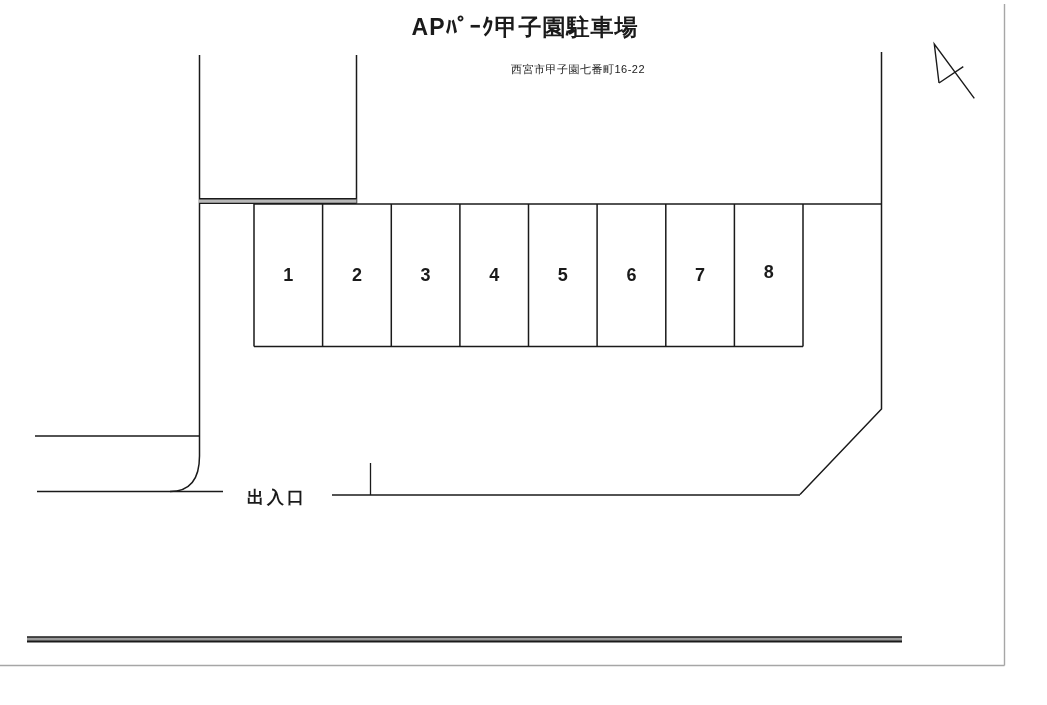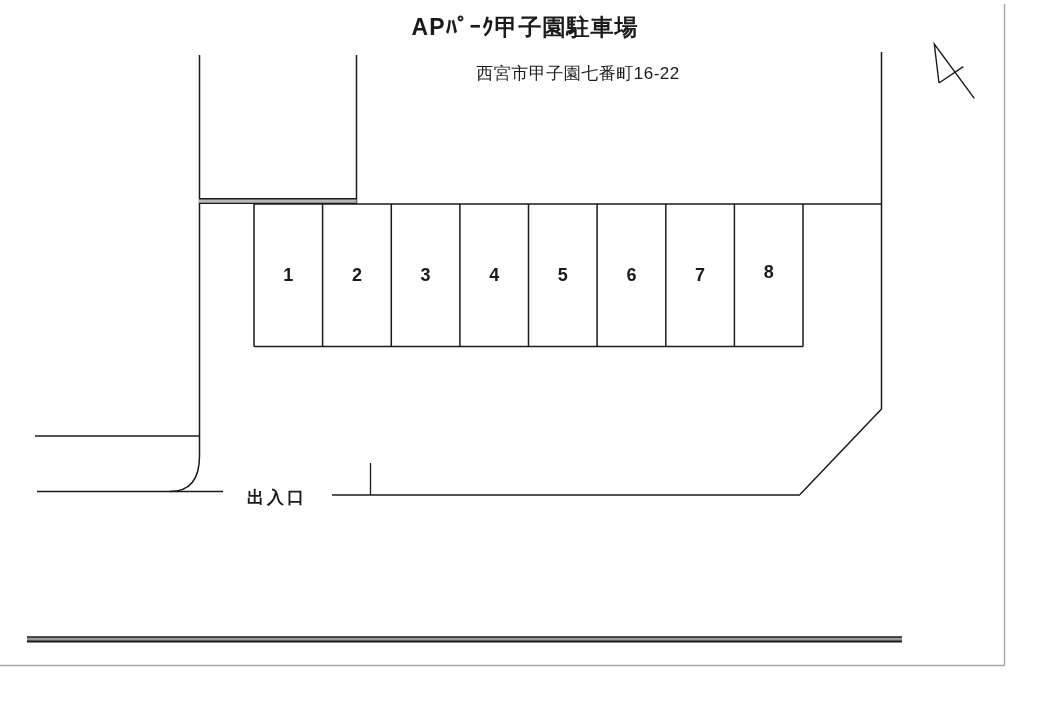--- a/index.html
+++ b/index.html
@@ -9,21 +9,21 @@
   #canvas { position: absolute; left: 0; top: 4px; width: 888px; height: 705px; }
 
   svg.lines { position: absolute; left: 0; top: 0; width: 1047px; height: 705px; }
 
   .title {
     position: absolute; left: 525px; top: 8px; transform: translateX(-50%);
     font-size: 23px; font-weight: bold; letter-spacing: 1px; white-space: nowrap;
   }
   .address {
     position: absolute; left: 578px; top: 58px; transform: translateX(-50%);
-    font-size: 17px; font-weight: normal; letter-spacing: 0.5px; white-space: nowrap;
+    font-size: 11px; font-weight: normal; letter-spacing: 0.5px; white-space: nowrap;
   }
   .entrance {
     position: absolute; left: 247px; top: 482px;
     font-size: 17px; font-weight: 700; letter-spacing: 3px; white-space: nowrap;
   }
 
   .space {
     position: absolute; top: 200px; height: 142px;
     display: flex; align-items: center; justify-content: center;
   }

